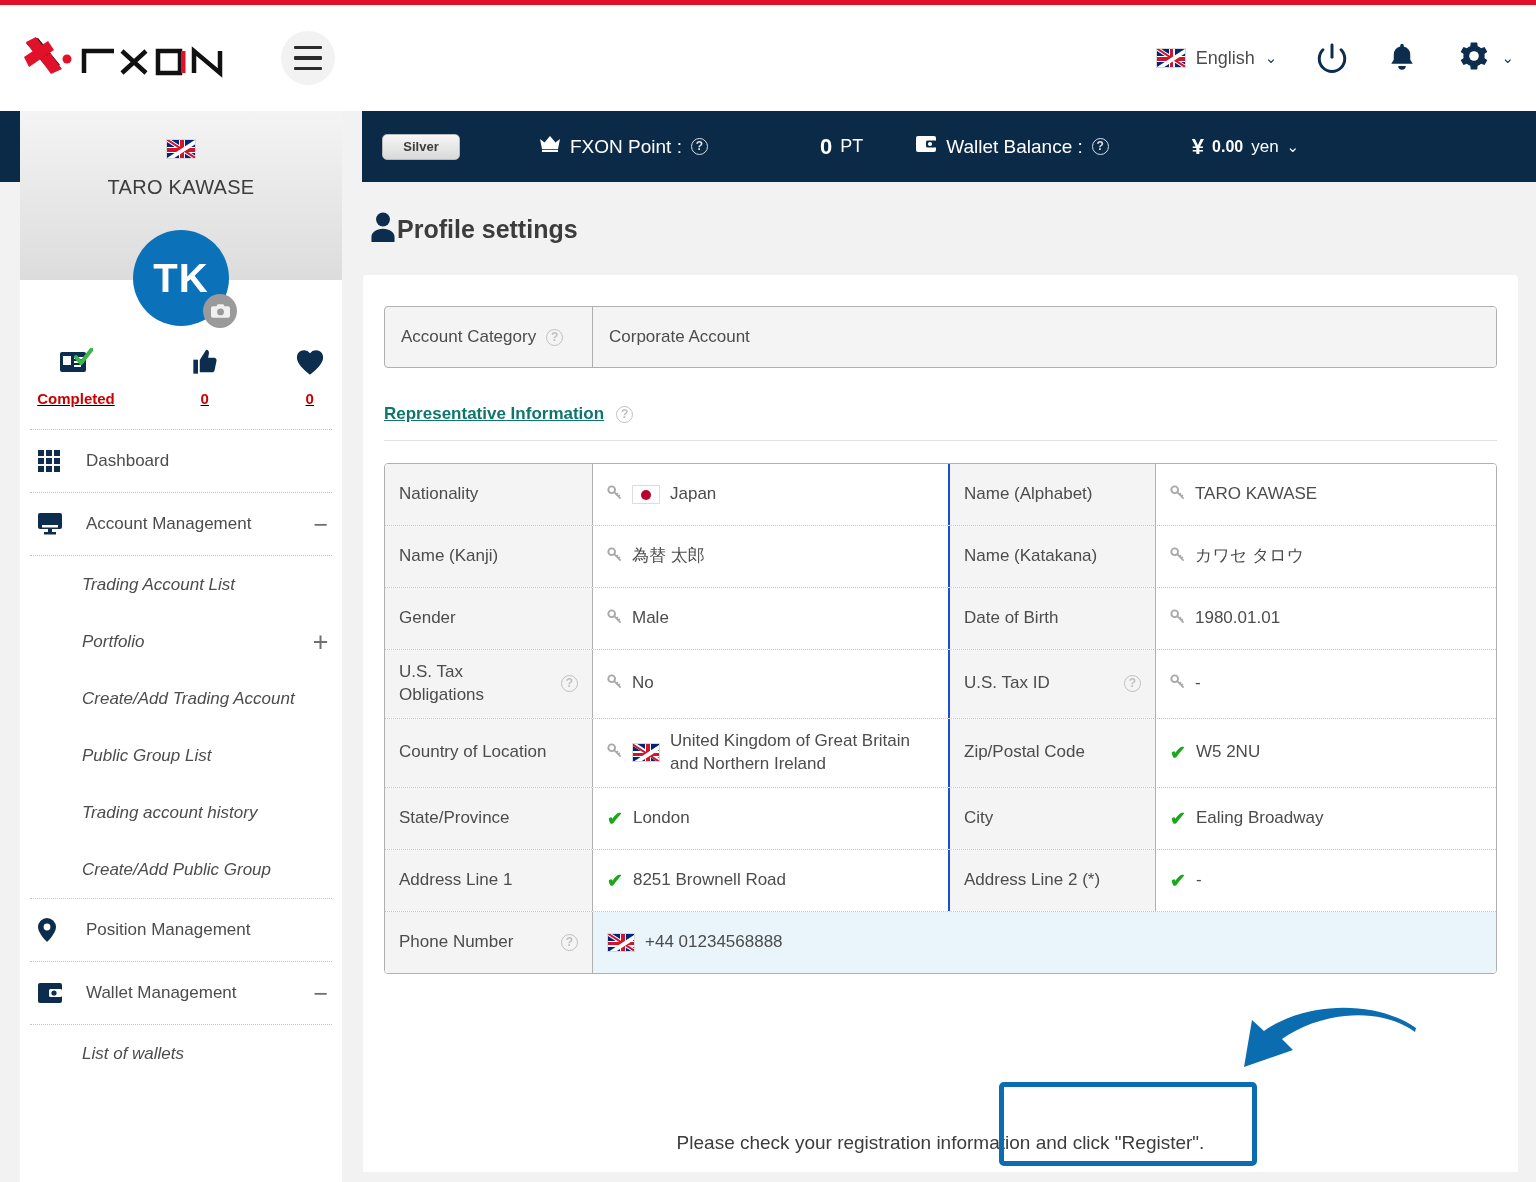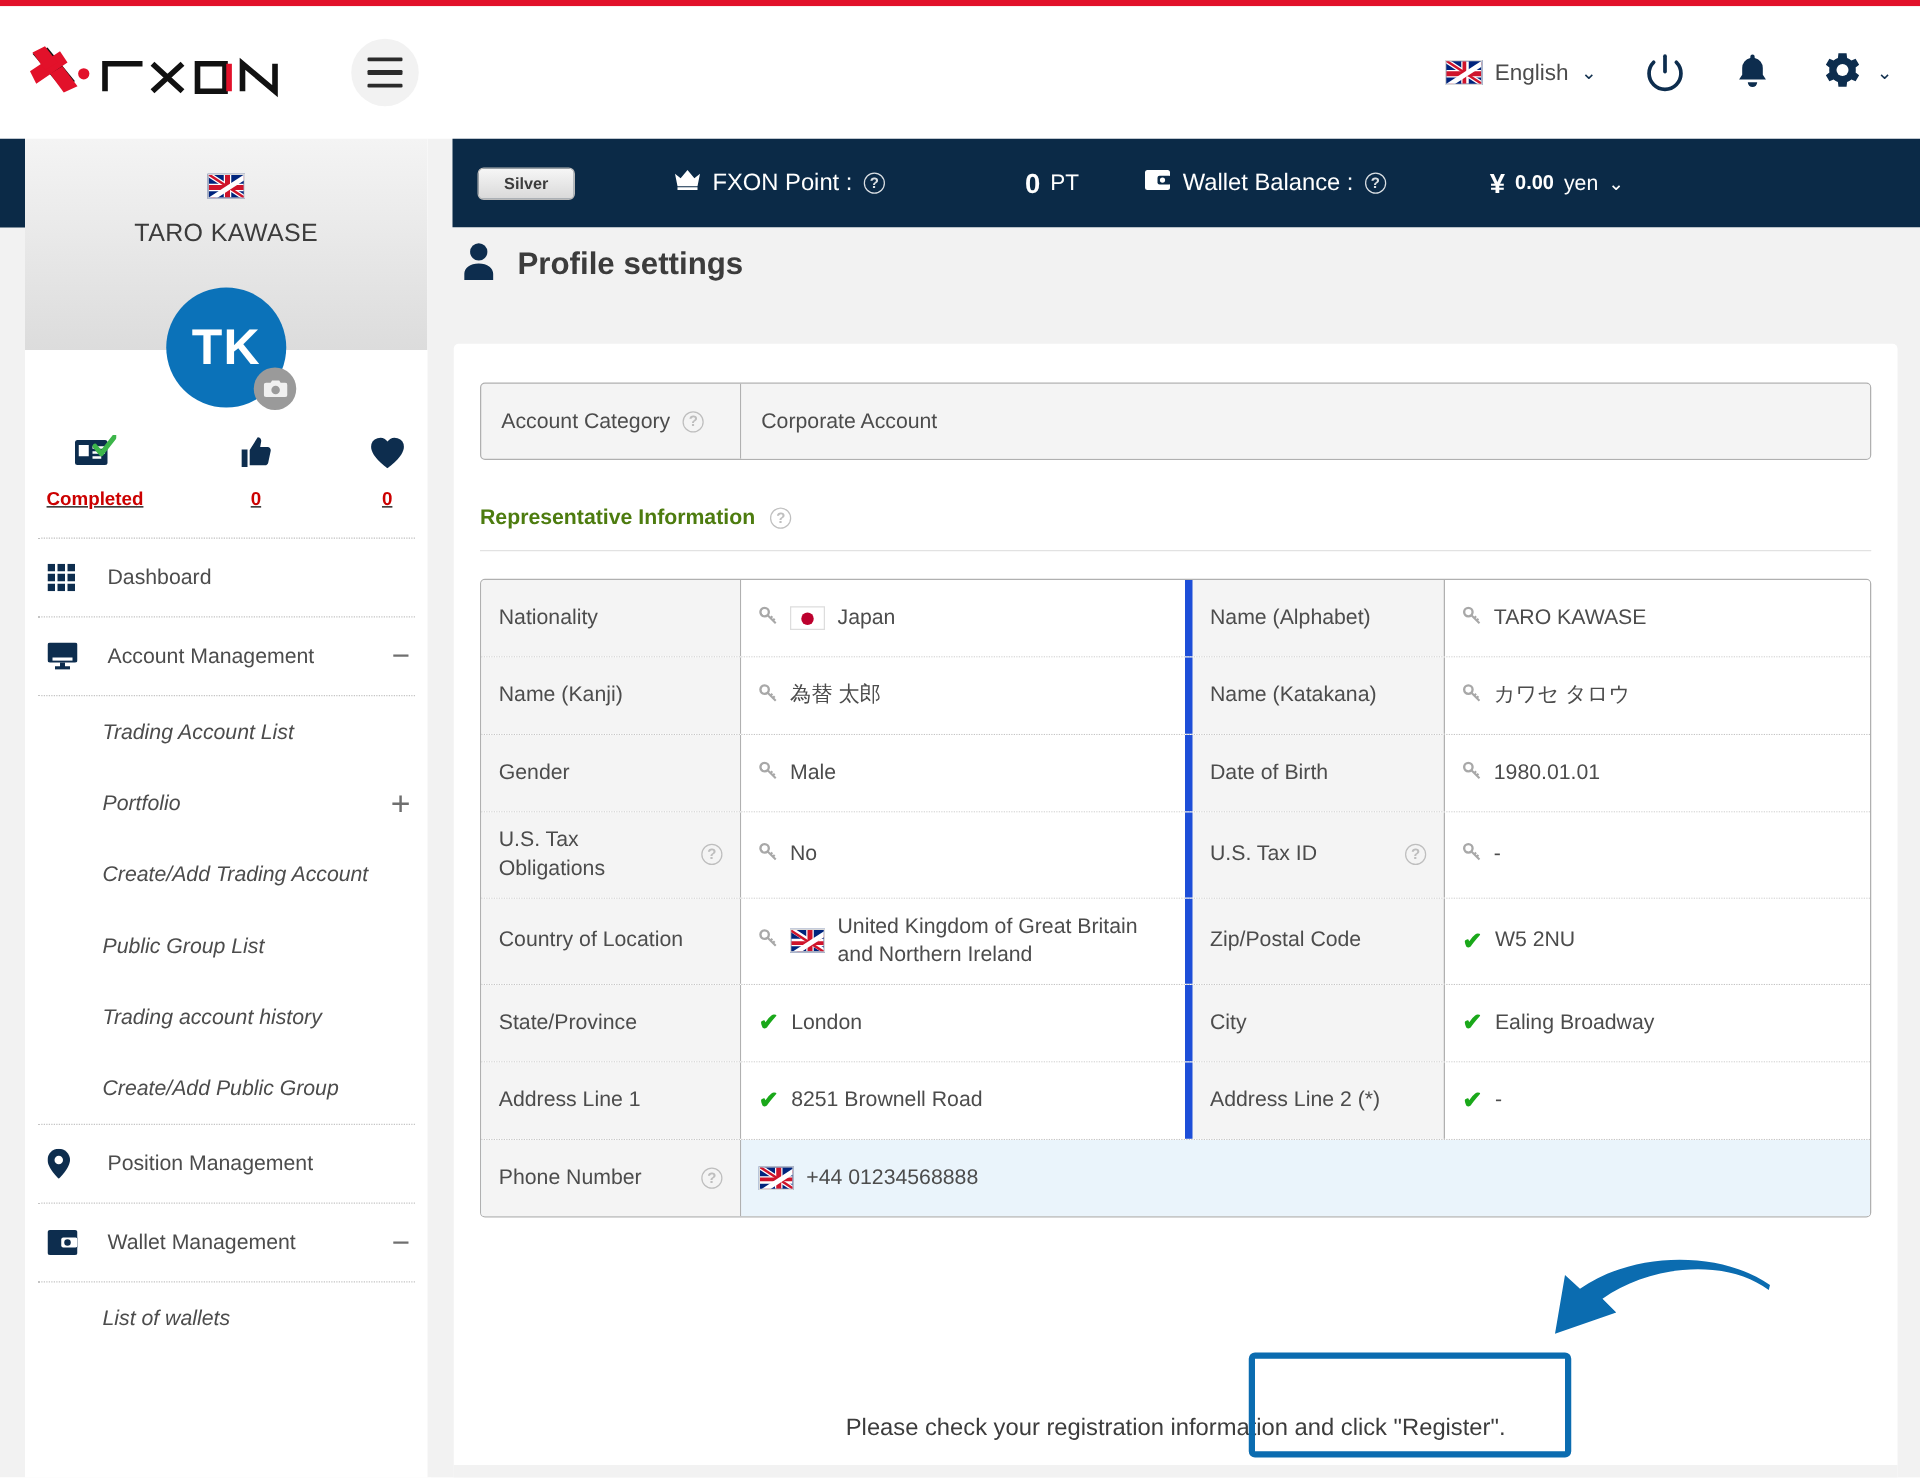--- a/index.html
+++ b/index.html
@@ -120,58 +120,58 @@
   .nav-item .nv-tgl { margin-left:auto; color:#6f6f6f; font-size:25px; line-height:0; }
   .nav-sub {
     display:flex; align-items:center; height:57px; padding:0 14px 0 62px;
     color:#4c4c4c; font-size:17px; cursor:pointer;font-style:italic;
   }
   .nav-sub .nv-tgl { margin-left:auto; color:#6f6f6f; font-size:27px; line-height:0; }
   .nav-div { border-top:1px dotted #c4c4c4; margin:0 10px; }
 
   
   .main { position:absolute; left:345px; top:182px; width:1191px; height:1000px; background:#f2f2f2; }
-  .page-title { display:flex; align-items:center; gap:17px; padding:12px 0 0 24px; }
+  .page-title { display:flex; align-items:center; padding:30px 0 0 24px; }
   .page-title h1 { font-size:25px; color:#3c3c3c; font-weight:bold; }
 
   .card {
     position:absolute; left:18px; top:93px; width:1155px; height:930px;
     background:#fff; border-radius:4px 4px 0 0;
   }
   .cat-table {
     margin:31px 21px 0 21px; border:1px solid #b0b0b0; border-radius:4px;
     display:flex; overflow:hidden; background:#f4f4f4;
   }
   .cat-key {
     width:208px; padding:20px 16px; font-size:17px; color:#4c4c4c;
     display:flex; align-items:center; gap:10px; border-right:1px solid #b0b0b0;
   }
   .cat-val { flex:1; padding:20px 16px; font-size:17px; color:#4c4c4c; background:#f4f4f4; }
 
   .sec-title { margin:36px 21px 0 21px; display:flex; align-items:center; gap:12px; }
-  .sec-title .st-txt { font-size:17px; font-weight:bold; color:#4d7c0f; }
+  .sec-title .st-txt { font-size:17px; font-weight:bold; color:#0f766e;text-decoration:underline; }
   .sec-rule { margin:16px 21px 0 21px; border-top:1px solid #e2e2e2; }
 
   .info-table {
     margin:22px 21px 0 21px; border:1px solid #b0b0b0; border-radius:4px; overflow:hidden;
   }
   .row { display:flex; border-bottom:1px dotted #c4c4c4; }
   .row:last-child { border-bottom:none; }
   .cell-k {
     width:208px; min-height:61px; padding:11px 14px; font-size:17px; color:#4c4c4c;
     background:#f4f4f4; display:flex; align-items:center; gap:9px;
     border-right:1px solid #b0b0b0;
   }
   .cell-k .k-text { flex:1; line-height:1.35; }
   .cell-v {
     width:355px; min-height:61px; padding:11px 14px; font-size:17px; color:#4c4c4c;
     display:flex; align-items:center; gap:10px; background:#fff;
   }
   .cell-v.wide { flex:1; width:auto; }
-  .cell-k.second { border-left:6px solid #1d4ed8; }
+  .cell-k.second { border-left:2px solid #1d4ed8; }
   .cell-v .v-text { line-height:1.35; }
   .row.highlight .cell-v { background:#eaf4fb; }
   .row.highlight { background:#eaf4fb; }
   .key-ico { color:#a8a8a8; flex-shrink:0; }
   .check { color:#1aa81a; font-size:19px; font-weight:bold; flex-shrink:0; }
   .flag-jp {
     width:28px; height:19px; background:#fff; border:1px solid #ddd;
     display:flex; align-items:center; justify-content:center; flex-shrink:0;
   }
   .flag-jp i { width:10px; height:10px; border-radius:50%; background:#bc002d; display:block; }

